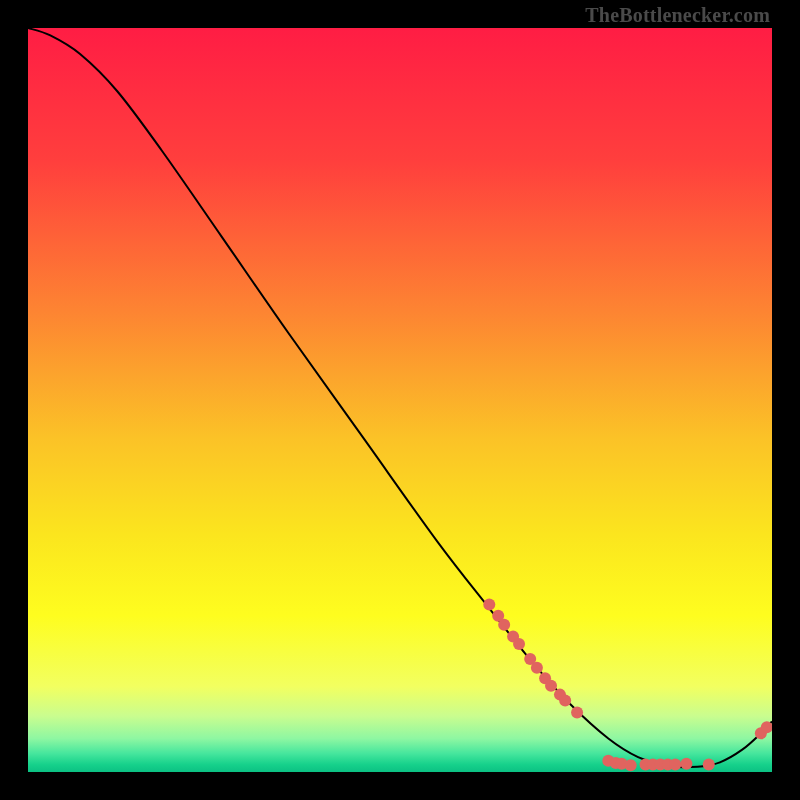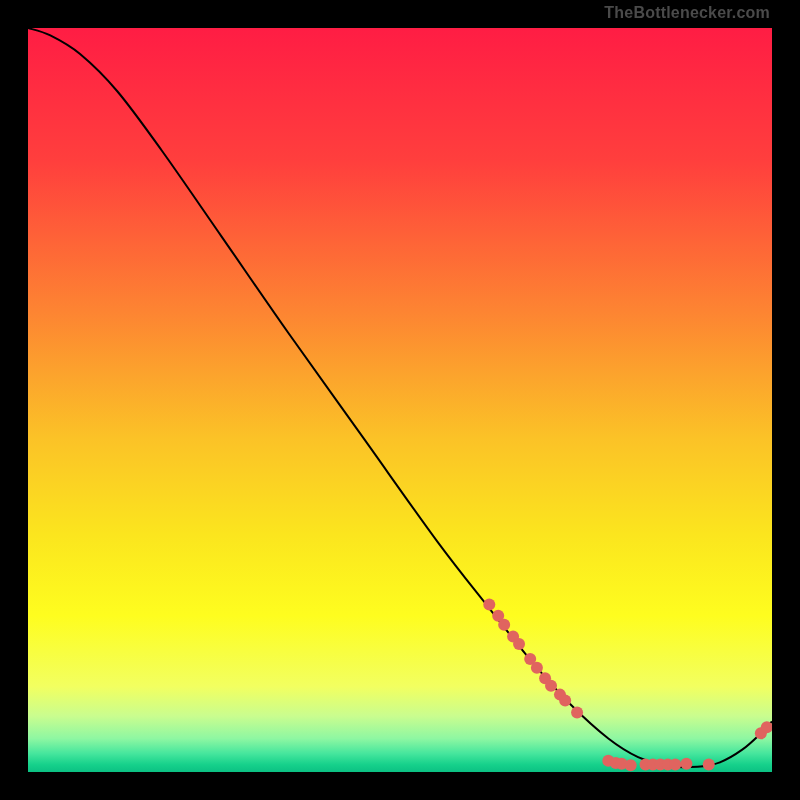--- a/index.html
+++ b/index.html
@@ -28,22 +28,22 @@
     left: 0; top: 0; right: 0; bottom: 0;
   }
   .overlay {
     position: absolute;
     left: 0; top: 0;
   }
   .watermark {
     position: absolute;
     top: 4px;
     right: 30px;
-    font-family: Liberation Sans, sans-serif;
-    font-size: 16px;
+    font-family: Liberation Serif, serif;
+    font-size: 20px;
     font-weight: 600;
     color: #4a4a4a;
     letter-spacing: 0.2px;
     user-select: none;
   }
 </style>
 </head>
 <body>
 
 <div class="stage">

